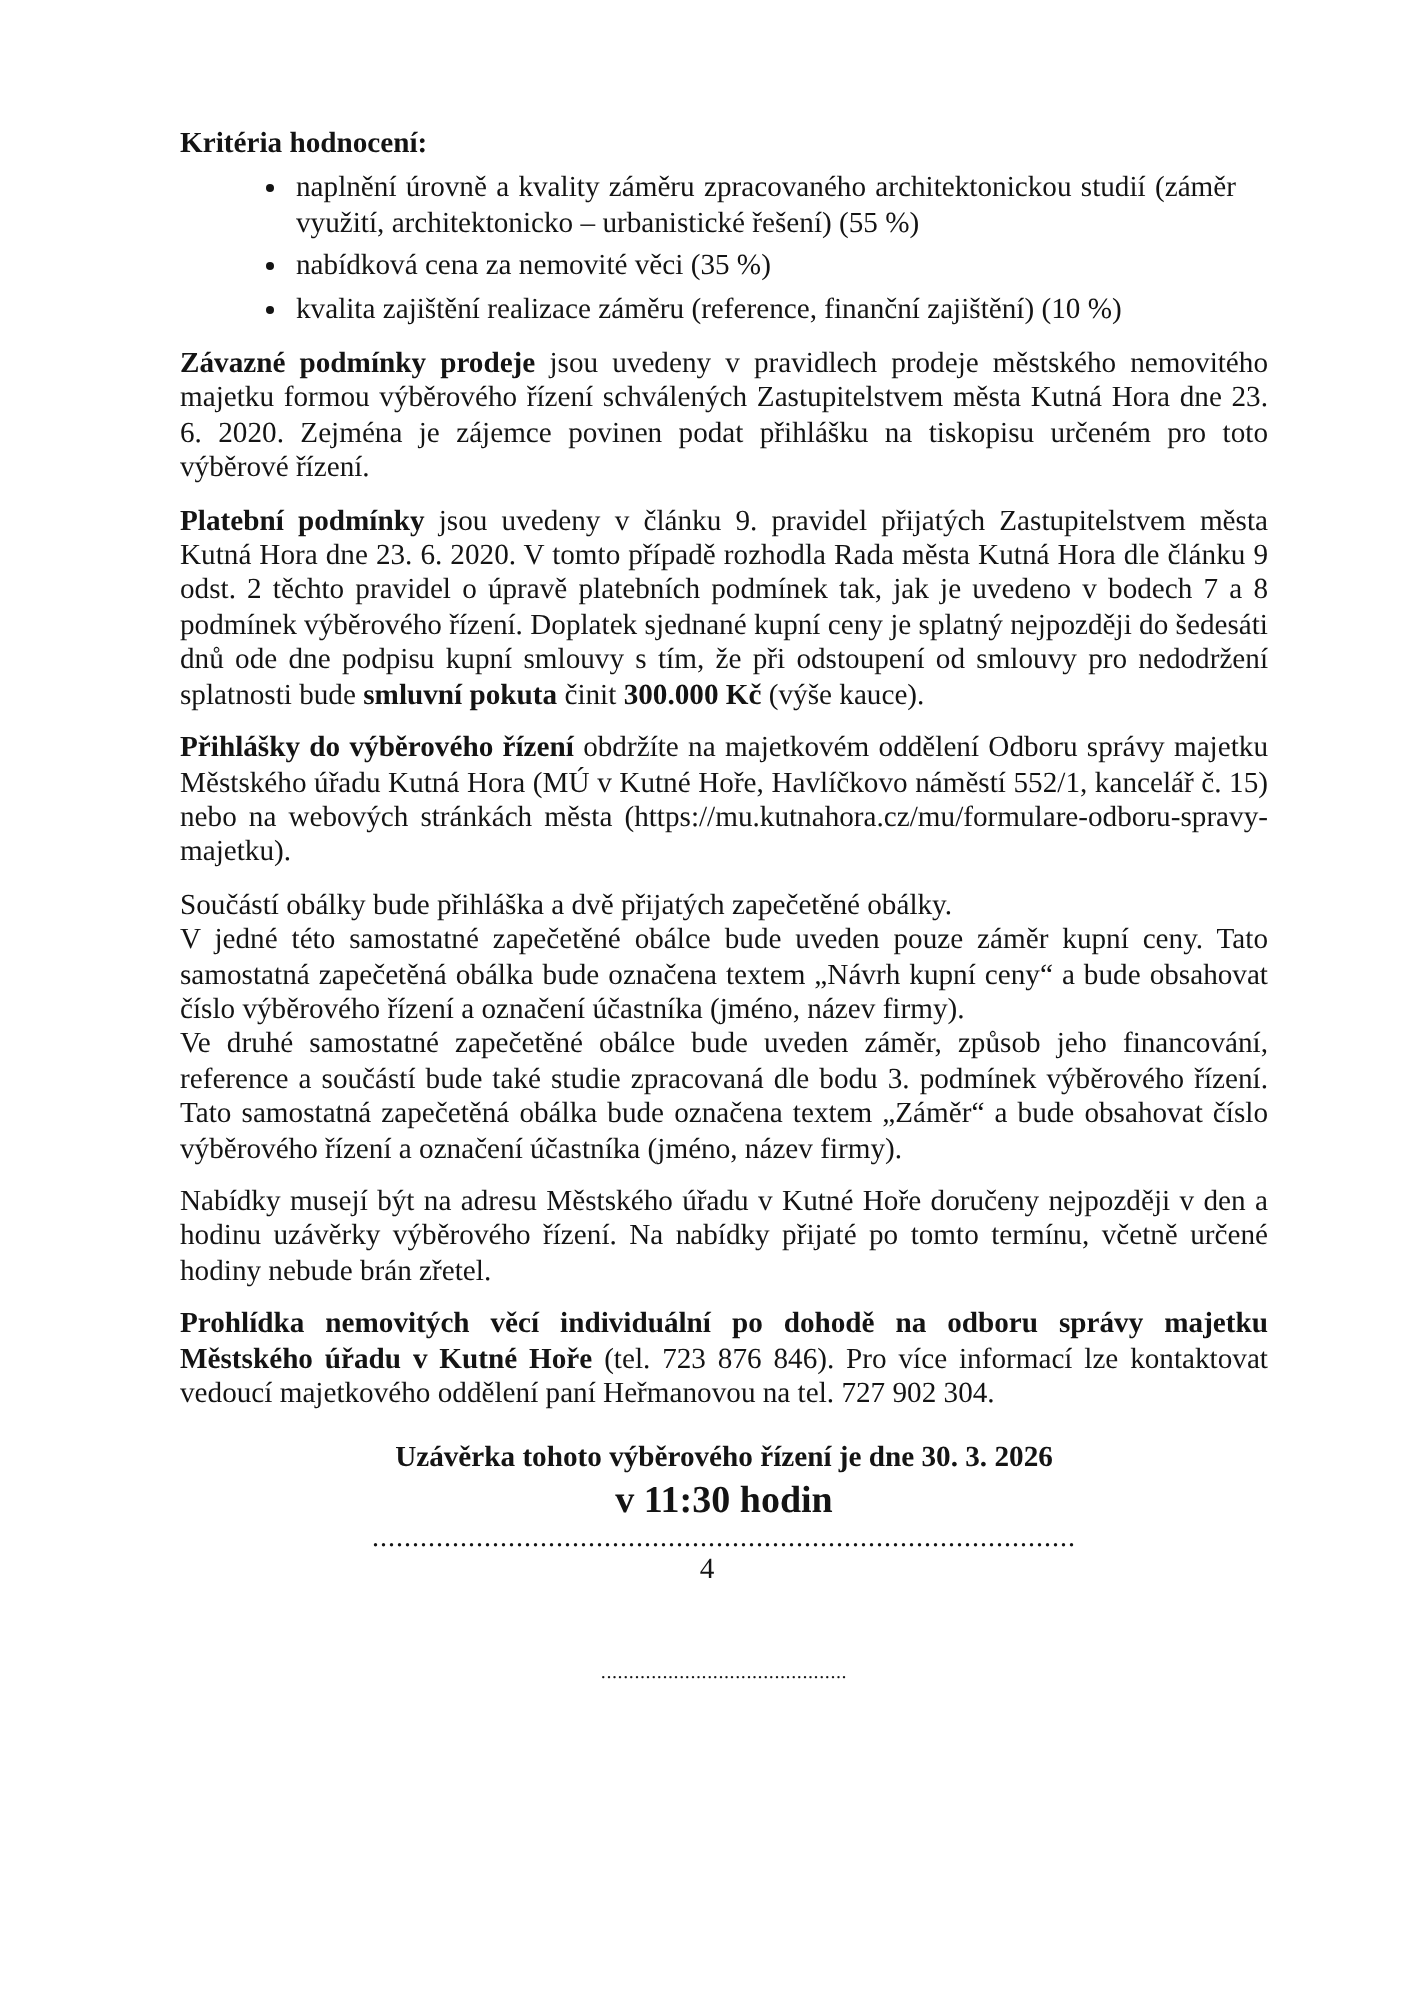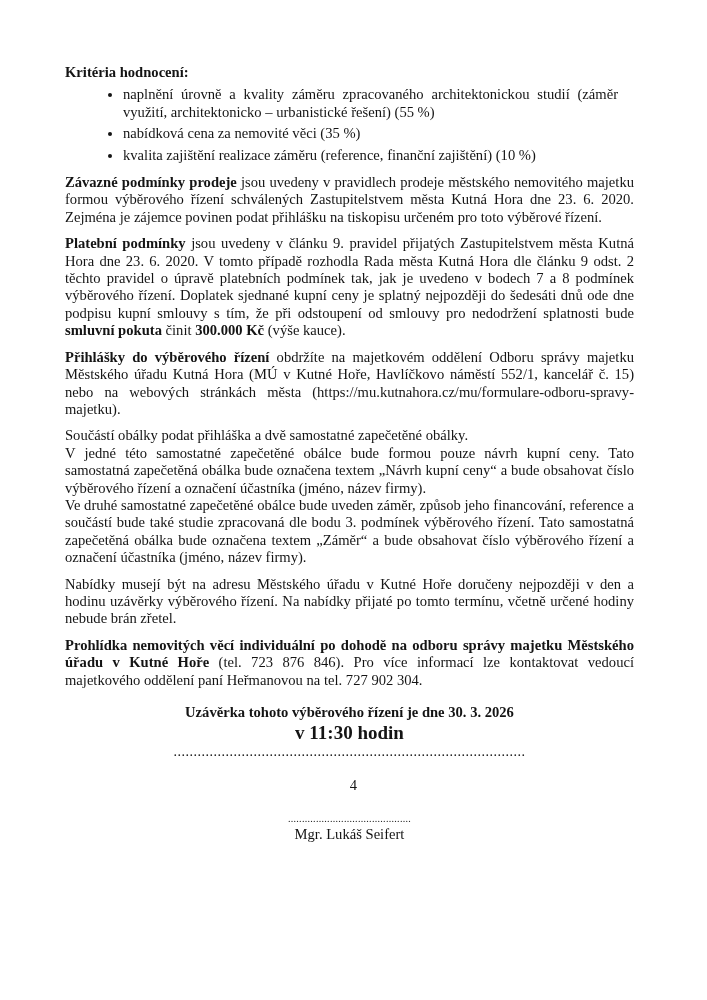--- a/index.html
+++ b/index.html
@@ -6,21 +6,21 @@
   .page {
     position: relative;
     width: 707px;
     height: 842px;
     background: #ffffff;
     color: #141414;
     font-family: "Liberation Serif", serif;
     font-size: 14.6px;
     line-height: 17.4px;
     box-sizing: border-box;
-    padding: 64px 73px 0 65px;
+    padding: 64px 73px 0 90px;
   }
   .para { margin: 0 0 9px 0; text-align: justify; }
   .tight { margin: 0; }
   b, .bold { font-weight: bold; }
   .heading { margin: 0 0 5px 0; font-weight: bold; }
   ul.criteria {
     margin: 0 0 10px 0;
     padding: 0 0 0 58px;
     list-style: disc outside;
   }
@@ -61,22 +61,22 @@
     <li>kvalita zajištění realizace záměru (reference, finanční zajištění) (10 %)</li>
   </ul>
 
   <p class="para"><b>Závazné podmínky prodeje</b><span> jsou uvedeny v pravidlech prodeje městského nemovitého majetku formou výběrového řízení schválených Zastupitelstvem města Kutná Hora dne 23. 6. 2020. Zejména je zájemce povinen podat přihlášku na tiskopisu určeném pro toto výběrové řízení.</span></p>
 
   <p class="para"><b>Platební podmínky</b><span> jsou uvedeny v článku 9. pravidel přijatých Zastupitelstvem města Kutná Hora dne 23. 6. 2020. V tomto případě rozhodla Rada města Kutná Hora dle článku 9 odst. 2 těchto pravidel o úpravě platebních podmínek tak, jak je uvedeno v bodech 7 a 8 podmínek výběrového řízení. Doplatek sjednané kupní ceny je splatný nejpozději do šedesáti dnů ode dne podpisu kupní smlouvy s tím, že při odstoupení od smlouvy pro nedodržení splatnosti bude </span><b>smluvní pokuta</b><span> činit </span><b>300.000 Kč</b><span> (výše kauce).</span></p>
 
   <p class="para"><b>Přihlášky do výběrového řízení</b><span> obdržíte na majetkovém oddělení Odboru správy majetku Městského úřadu Kutná Hora (MÚ v Kutné Hoře, Havlíčkovo náměstí 552/1, kancelář č. 15) nebo na webových stránkách města (</span><span>https://mu.kutnahora.cz/mu/formulare-odboru-spravy-majetku</span><span>).</span></p>
 
 
-  <p class="para tight">Součástí obálky podat přihláška a dvě samostatné zapečetěné obálky.</p>
-  <p class="para tight">V jedné této samostatné zapečetěné obálce bude formou pouze návrh kupní ceny. Tato samostatná zapečetěná obálka bude označena textem „Návrh kupní ceny“ a bude obsahovat číslo výběrového řízení a označení účastníka (jméno, název firmy).</p>
+  <p class="para tight">Součástí obálky bude přihláška a dvě přijatých zapečetěné obálky.</p>
+  <p class="para tight">V jedné této samostatné zapečetěné obálce bude uveden pouze záměr kupní ceny. Tato samostatná zapečetěná obálka bude označena textem „Návrh kupní ceny“ a bude obsahovat číslo výběrového řízení a označení účastníka (jméno, název firmy).</p>
   <p class="para">Ve druhé samostatné zapečetěné obálce bude uveden záměr, způsob jeho financování, reference a součástí bude také studie zpracovaná dle bodu 3. podmínek výběrového řízení. Tato samostatná zapečetěná obálka bude označena textem „Záměr“ a bude obsahovat číslo výběrového řízení a označení účastníka (jméno, název firmy).</p>
 
   <p class="para">Nabídky musejí být na adresu Městského úřadu v Kutné Hoře doručeny nejpozději v den a hodinu uzávěrky výběrového řízení. Na nabídky přijaté po tomto termínu, včetně určené hodiny nebude brán zřetel.</p>
 
   <p class="para"><b>Prohlídka nemovitých věcí individuální po dohodě na odboru správy majetku Městského úřadu v Kutné Hoře</b><span> (tel. 723 876 846). Pro více informací lze kontaktovat vedoucí majetkového oddělení paní Heřmanovou na tel. 727 902 304.</span></p>
 
   <div class="closing">
     <p class="closing-line1">Uzávěrka tohoto výběrového řízení je dne 30. 3. 2026</p>
     <p class="closing-line2">v 11:30 hodin</p>
     <p class="closing-dots">........................................................................................</p>

